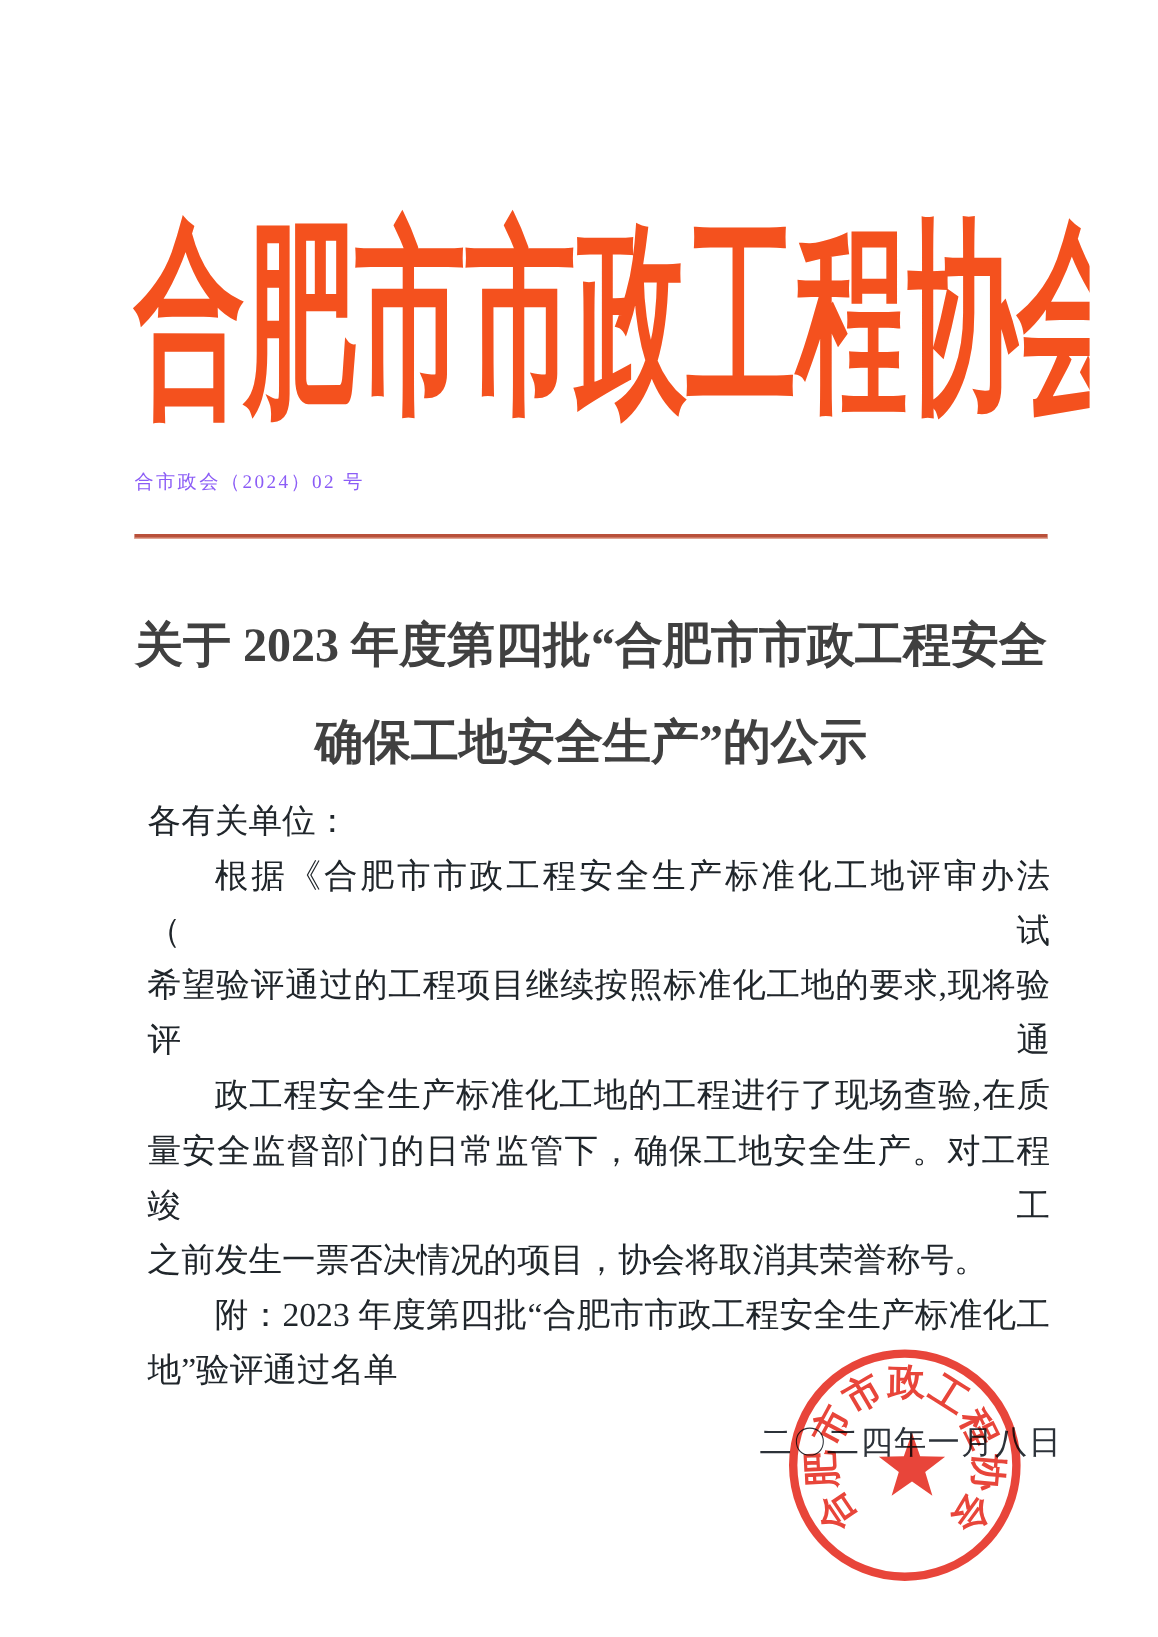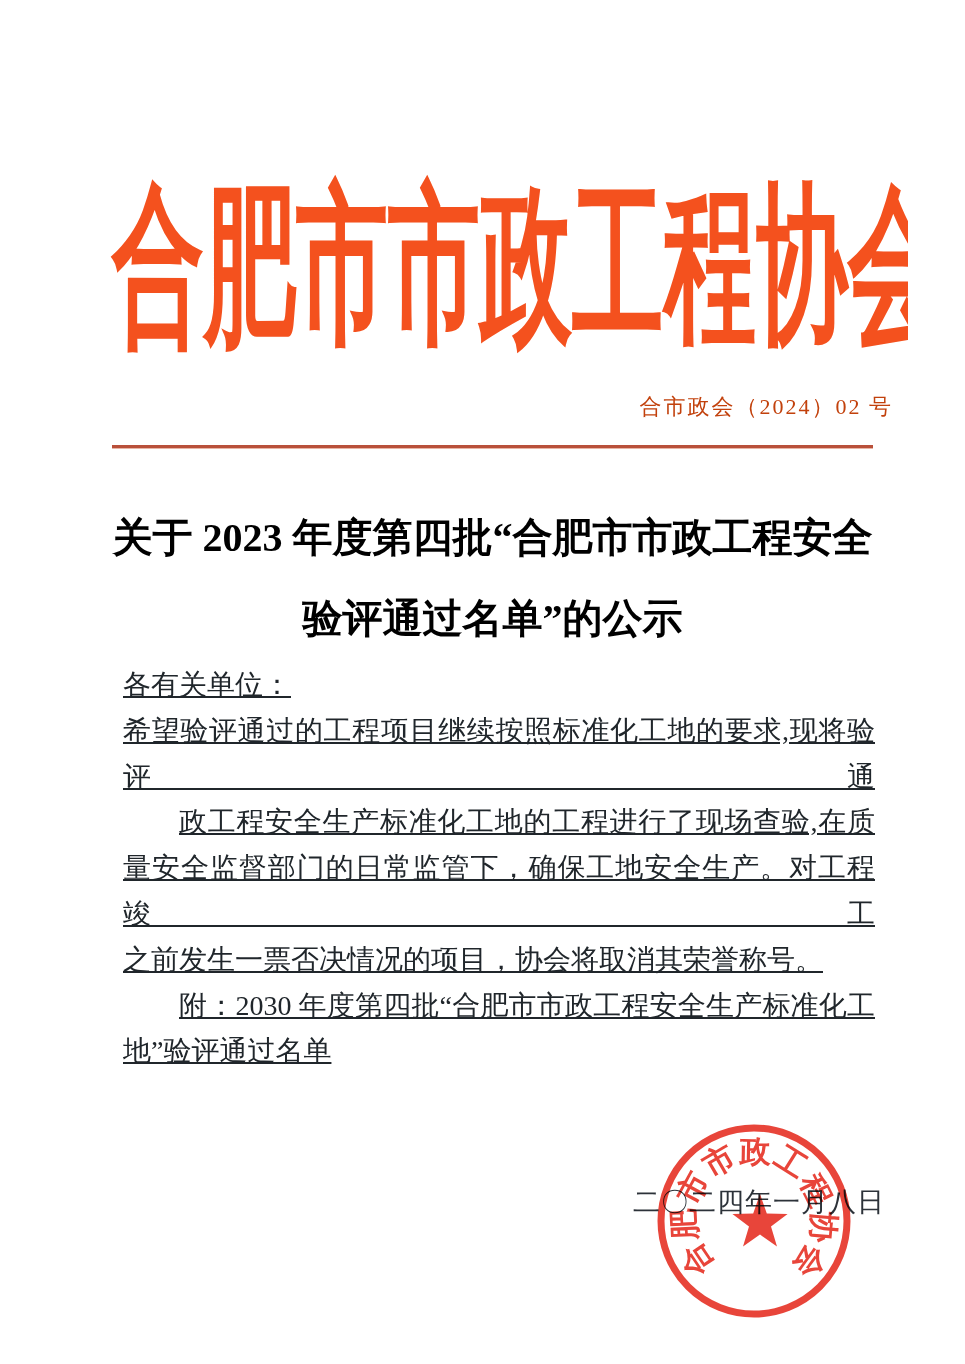--- a/index.html
+++ b/index.html
@@ -17,47 +17,47 @@
     font-size:92px;font-weight:bold;
     color:#f4511e;
     white-space:nowrap;
     transform:scaleY(1.88);
     transform-origin:50% 0;
     letter-spacing:0px;
   }
   
   .doc-number{
     position:absolute;top:392px;left:112px;width:781px;
-    text-align:right;
-    font-size:22px;
-    color:#c2410c;
+    text-align:left;
+    font-size:16px;
+    color:#8b5cf6;
     letter-spacing:2px;
   }
   
   .red-divider{
     position:absolute;top:445px;left:112px;width:761px;height:3px;
     background:#b9503a;
     border-bottom:1px solid #e8b4a4;
   }
   
   .doc-title{
     position:absolute;top:497px;left:92px;width:801px;
     text-align:center;
     font-size:40px;font-weight:bold;
-    color:#000000;
+    color:#404040;
     line-height:81px;
   }
   
   .body-text{
     position:absolute;top:662px;left:123px;width:752px;
     font-size:28px;
     line-height:45.8px;
     color:#20262b;
   }
-  .body-line{width:100%;text-decoration:underline;}
+  .body-line{width:100%;}
   .indent{text-indent:2em;}
   .jst{text-align:justify;text-align-last:justify;}
   
   .date-line{
     position:absolute;top:1184px;left:633px;
     font-size:27px;
     color:#2c3239;
     letter-spacing:1px;
     white-space:nowrap;
   }
@@ -82,30 +82,31 @@
 <div class="page">
 
   <div class="org-title">合肥市市政工程协会</div>
 
   <div class="doc-number">合市政会（2024）02 号</div>
 
   <div class="red-divider"></div>
 
   <div class="doc-title">
     <div>关于 2023 年度第四批“合肥市市政工程安全</div>
-    <div>验评通过名单”的公示</div>
+    <div>确保工地安全生产”的公示</div>
   </div>
 
   <div class="body-text">
     <div class="body-line">各有关单位：</div>
+    <div class="body-line indent jst">根据《合肥市市政工程安全生产标准化工地评审办法（试</div>
     <div class="body-line jst">希望验评通过的工程项目继续按照标准化工地的要求,现将验评通</div>
     <div class="body-line indent jst">政工程安全生产标准化工地的工程进行了现场查验,在质</div>
     <div class="body-line jst">量安全监督部门的日常监管下，确保工地安全生产。对工程竣工</div>
     <div class="body-line">之前发生一票否决情况的项目，协会将取消其荣誉称号。</div>
-    <div class="body-line indent jst">附：2030 年度第四批“合肥市市政工程安全生产标准化工</div>
+    <div class="body-line indent jst">附：2023 年度第四批“合肥市市政工程安全生产标准化工</div>
     <div class="body-line">地”验评通过名单</div>
   </div>
 
   <div class="date-line">二〇二四年一月八日</div>
 
   <svg class="seal" viewBox="0 0 214 214" xmlns="http://www.w3.org/2000/svg">
     <circle class="seal-ring" cx="107" cy="107" r="93"></circle>
     <polygon class="seal-star" points="113,80 119.8,99.6 140.6,100.0 124.0,112.6 130.0,132.5 113,120.6 96.0,132.5 102.0,112.6 85.4,100.0 106.2,99.6"></polygon>
     <g id="seal-text-group">
         <text x="107" y="48" text-anchor="middle" transform="rotate(236 107 107)" class="seal-char">合</text>

